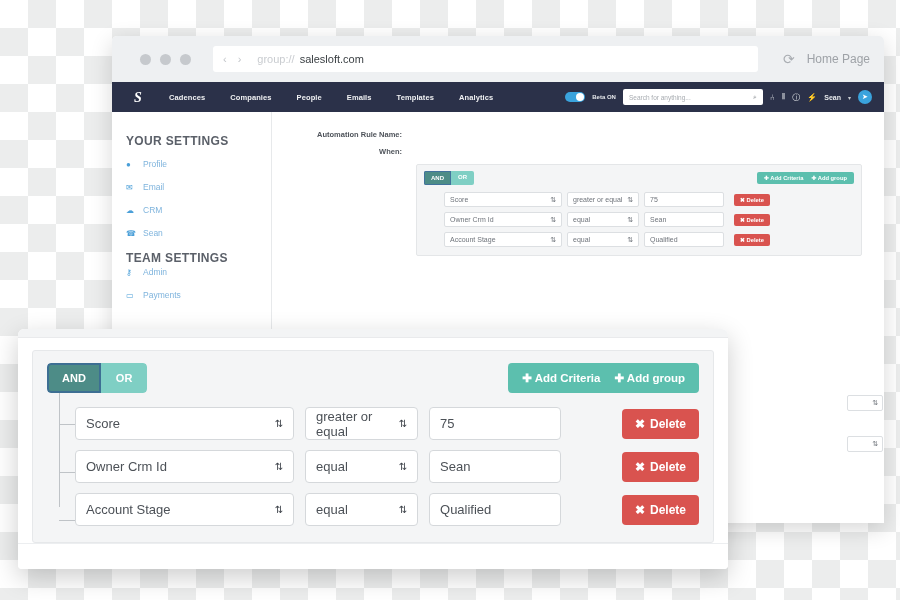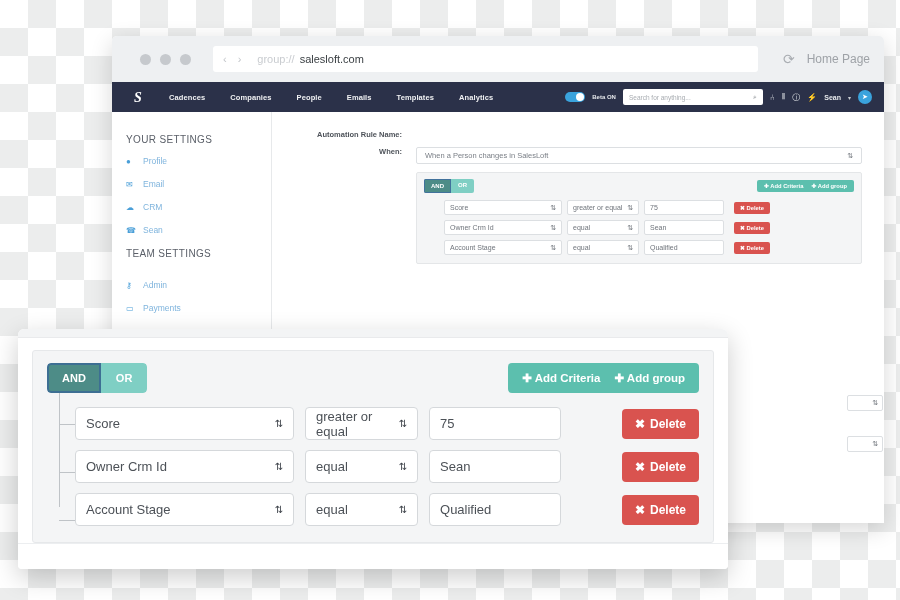--- a/index.html
+++ b/index.html
@@ -109,29 +109,29 @@
   }
   .settings-title { color: #70757b; font-size: 11px; }
 
   
   .app-body { display: flex; height: calc(100% - 46px - 30px - 28px); }
 
   .sidebar {
     width: 160px; border-right: 1px solid #e7e9eb; padding: 22px 0 0 14px;
   }
   .side-group-label {
-    color: #5b6069; font-size: 10px; font-weight: normal;
+    color: #5b6069; font-size: 12px; font-weight: bold;
     letter-spacing: 0.35px; margin-bottom: 11px;
   }
   .side-item {
     display: flex; align-items: center; gap: 7px; margin-bottom: 13px;
   }
   .side-icon { color: #4a9fd8; font-size: 8px; width: 10px; }
   .side-label { color: #7fb4dd; font-size: 8.5px; }
-  .side-group-label.second { margin-top: 4px; margin-bottom: 21px; }
+  .side-group-label.second { margin-top: 4px; margin-bottom: 2px; }
 
   .main-panel { flex: 1; padding: 18px 22px 0 26px; }
   .panel-title { color: #595e66; font-size: 14.5px; margin-bottom: 20px; }
 
   .form-row { display: flex; margin-bottom: 8px; }
   .form-label {
     width: 118px; text-align: right; padding-right: 14px;
     color: #4e535a; font-size: 7.5px; font-weight: bold;
   }
   .form-field {
@@ -347,24 +347,20 @@
     </div>
 
     <div class="main-panel">
 
       <div class="form-row">
         <div class="form-label">Automation Rule Name:</div>
       </div>
 
       <div class="form-row">
         <div class="form-label">When:</div>
-        <div class="form-field">
-          <span class="form-field-text">When a Person changes in SalesLoft</span>
-          <span class="spin">⇅</span>
-        </div>
       </div>
 
       <div class="crit-block">
         <div class="crit-head">
           <div class="andor">
             <span class="and-btn">AND</span>
             <span class="or-btn">OR</span>
           </div>
           <div class="crit-actions">
             <span class="crit-action">✚ Add Criteria</span>

